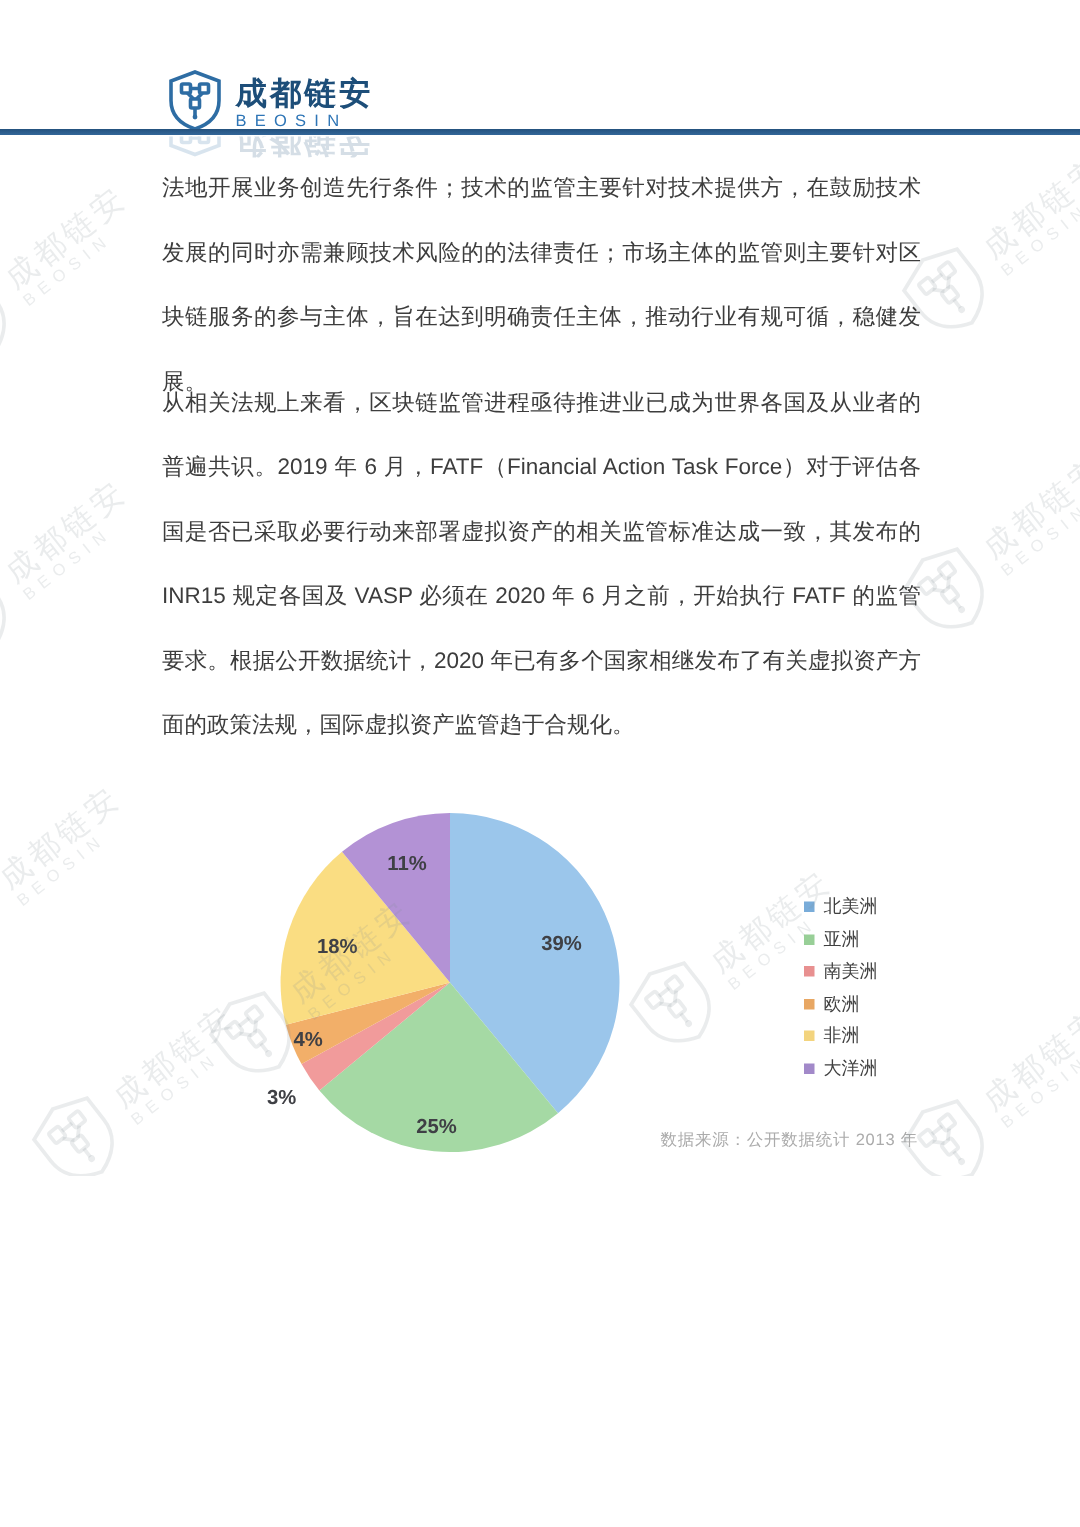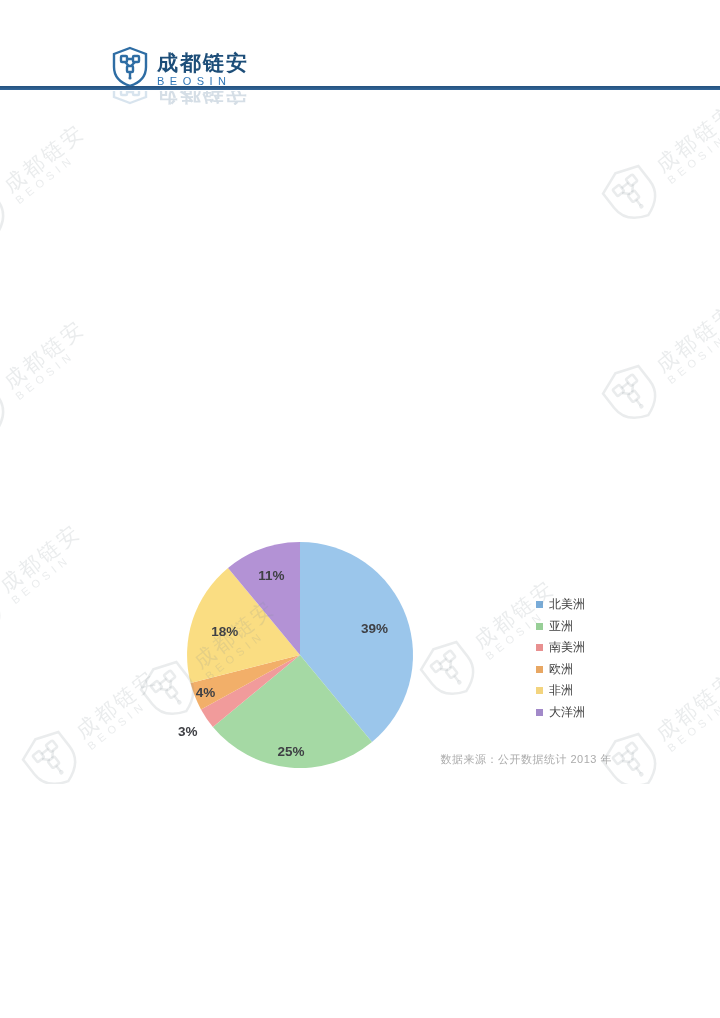--- a/index.html
+++ b/index.html
@@ -92,20 +92,22 @@
           <rect x="23" y="10" width="6" height="6" rx="1" stroke="#2e6da4" stroke-width="2.4"></rect>
           <rect x="17" y="20" width="6" height="6" rx="1" stroke="#2e6da4" stroke-width="2.4"></rect>
           <path d="M17 13 H23 M15 16 L19 20 M25 16 L21 20 M20 26 V31" stroke="#2e6da4" stroke-width="2.4"></path>
           <circle cx="20" cy="32" r="1.6" fill="#2e6da4"></circle>
         </svg></span>
     <span class="logo-texts">
       <span class="logo-zh">成都链安</span>
     </span>
   </div>
 
+  <div class="para para1">法地开展业务创造先行条件；技术的监管主要针对技术提供方，在鼓励技术发展的同时亦需兼顾技术风险的的法律责任；市场主体的监管则主要针对区块链服务的参与主体，旨在达到明确责任主体，推动行业有规可循，稳健发展。</div>
+  <div class="para para2">从相关法规上来看，区块链监管进程亟待推进业已成为世界各国及从业者的普遍共识。2019 年 6 月，FATF（Financial Action Task Force）对于评估各国是否已采取必要行动来部署虚拟资产的相关监管标准达成一致，其发布的 INR15 规定各国及 VASP 必须在 2020 年 6 月之前，开始执行 FATF 的监管要求。根据公开数据统计，2020 年已有多个国家相继发布了有关虚拟资产方面的政策法规，国际虚拟资产监管趋于合规化。</div>
 
   <svg class="pie-svg" width="300" height="300" viewBox="0 0 300 300" id="pie">
       <path d="M150 150 L150.0 37.0 A113 113 0 0 1 222.0 237.1 Z" fill="#9BC6EB"></path>
       <path d="M150 150 L222.0 237.1 A113 113 0 0 1 62.9 222.0 Z" fill="#A5D9A4"></path>
       <path d="M150 150 L62.9 222.0 A113 113 0 0 1 51.0 204.4 Z" fill="#F19B9B"></path>
       <path d="M150 150 L51.0 204.4 A113 113 0 0 1 40.6 178.1 Z" fill="#F2AF69"></path>
       <path d="M150 150 L40.6 178.1 A113 113 0 0 1 78.0 62.9 Z" fill="#FADD82"></path>
       <path d="M150 150 L78.0 62.9 A113 113 0 0 1 150.0 37.0 Z" fill="#B392D5"></path>
       <text class="pie-label" x="224.4" y="128.2" text-anchor="middle">39%</text>
       <text class="pie-label" x="141.0" y="250.6" text-anchor="middle">25%</text>

